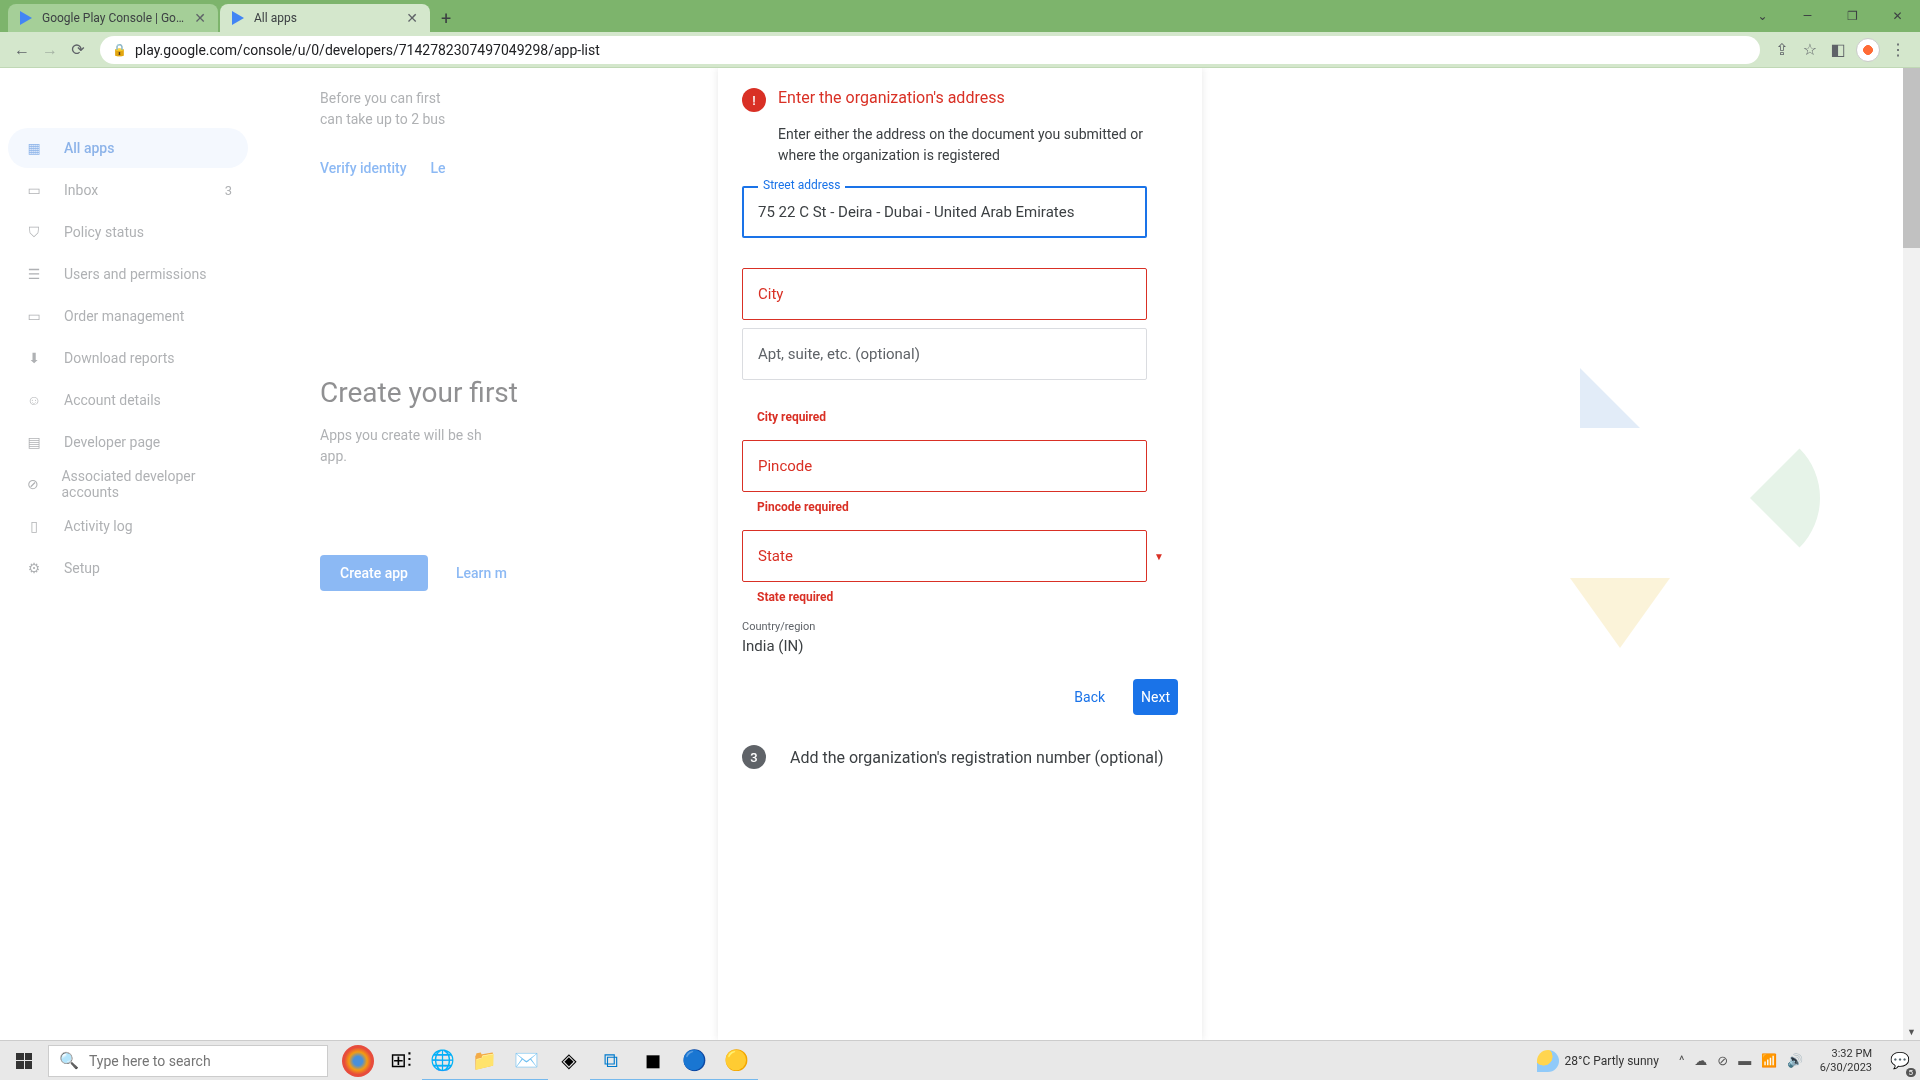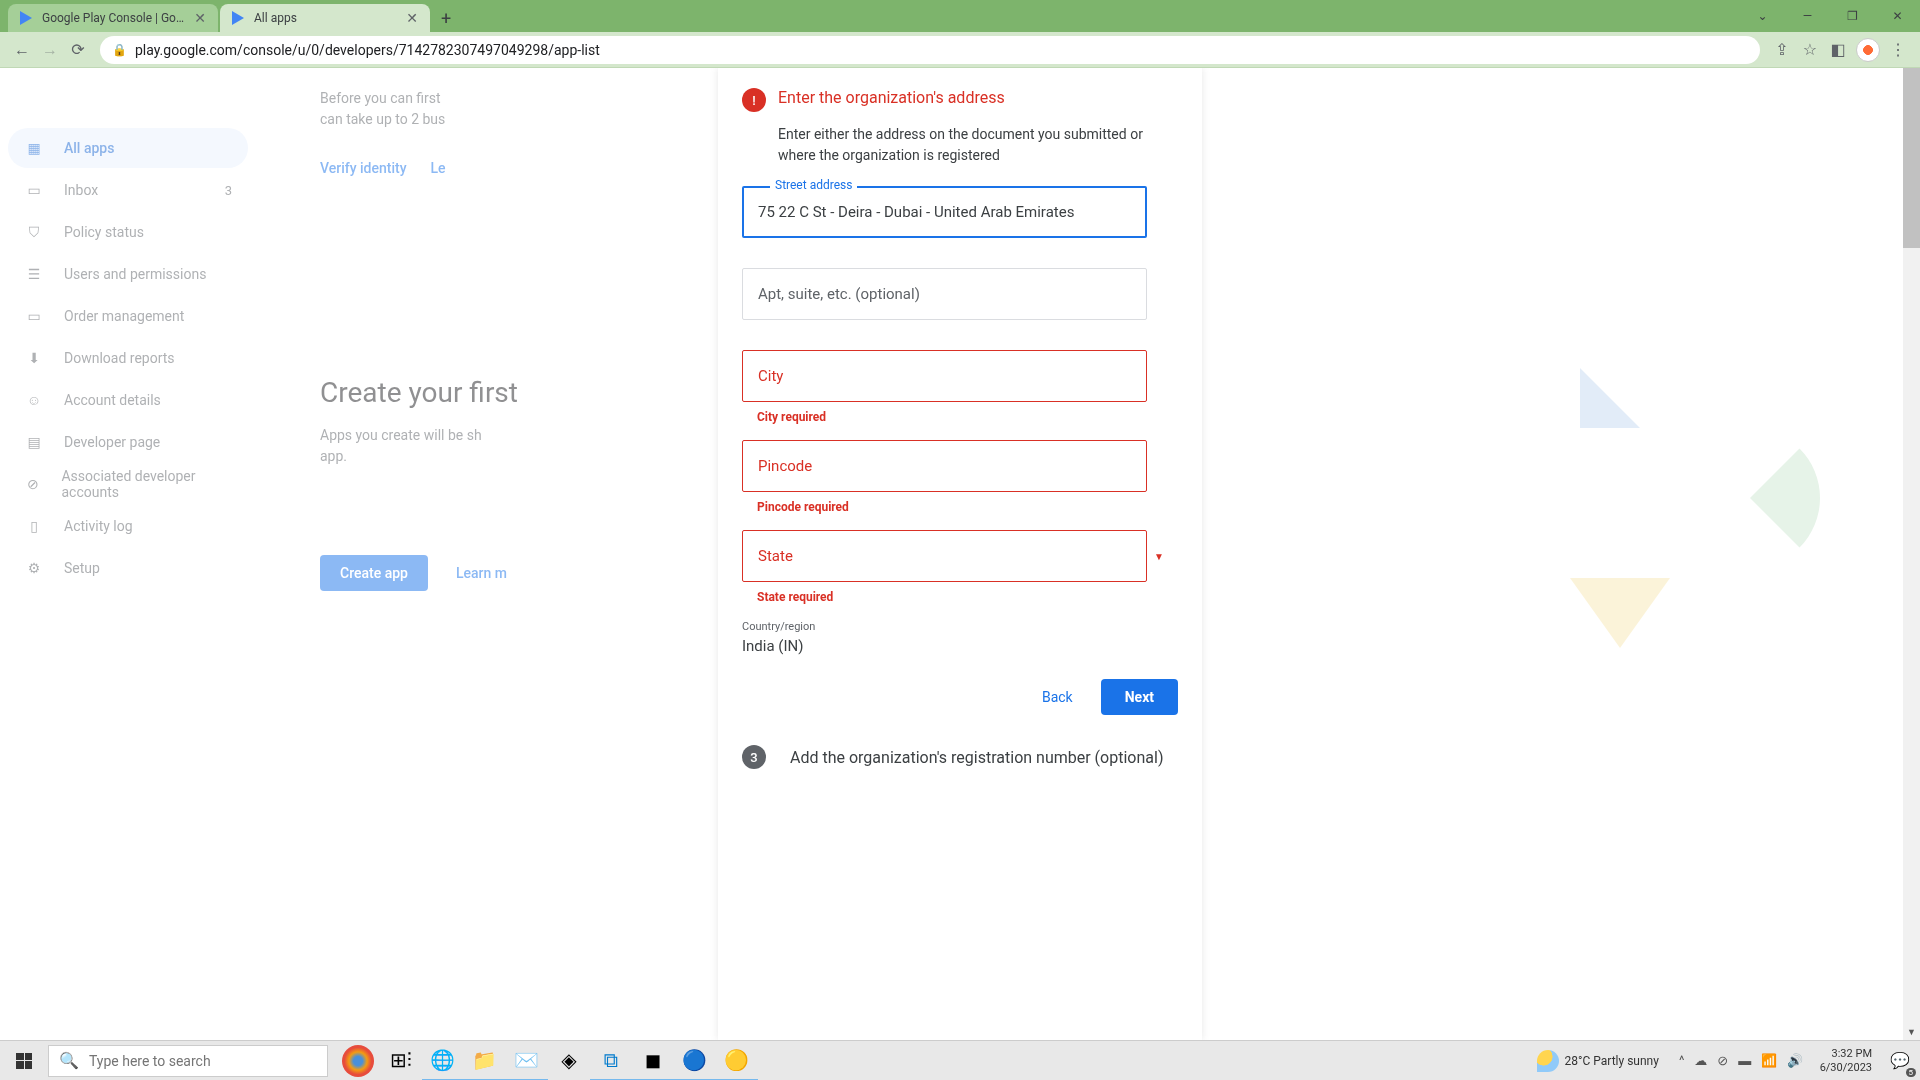--- a/index.html
+++ b/index.html
@@ -58,37 +58,37 @@
 .step-num { width: 24px; height: 24px; border-radius: 50%; background: #d93025; color: #fff; display: flex; align-items: center; justify-content: center; font-size: 13px; font-weight: 500; margin-right: 12px; flex-shrink: 0; }
 .step-num.error { background: #d93025; }
 .step-num.gray { background: #5f6368; }
 .step-num.error::before { content: "!"; }
 .step-title { font-size: 16px; color: #d93025; font-weight: 400; flex: 1; }
 .step-title.gray { color: #3c4043; }
 .step-desc { font-size: 14px; color: #3c4043; line-height: 1.5; margin: 12px 0 20px 36px; }
 
 .field-wrap { position: relative; margin: 0 0 30px 0; }
 .field-wrap.err { margin-bottom: 8px; }
-.fld-label { position: absolute; top: -8px; left: 28px; background: #fff; padding: 0 5px; font-size: 12px; color: #1a73e8; z-index: 1; }
+.fld-label { position: absolute; top: -8px; left: 16px; background: #fff; padding: 0 5px; font-size: 12px; color: #1a73e8; z-index: 1; }
 .fld-input { width: 405px; height: 52px; border: 1px solid #dadce0; border-radius: 2px; padding: 0 15px; font-size: 15px; color: #3c4043; outline: none; font-family: inherit; }
 .fld-input.focused { border: 2px solid #1a73e8; padding: 0 14px; }
 .fld-input.error { border: 1px solid #d93025; }
 .fld-input::placeholder { color: #d93025; }
 .fld-input.plain::placeholder { color: #5f6368; }
 .err-msg { font-size: 12px; color: #d93025; margin: 6px 0 16px 15px; font-weight: bold; }
 
 .select-wrap { position: relative; }
 .select-arrow { position: absolute; right: 14px; top: 50%; transform: translateY(-50%); color: #d93025; font-size: 10px; pointer-events: none; }
 
 .country-label { font-size: 11px; color: #5f6368; margin-left: 0; }
 .country-val { font-size: 15px; color: #3c4043; margin: 4px 0 24px; }
 
 .modal-actions { display: flex; justify-content: flex-end; gap: 8px; margin-top: 20px; }
 .btn-back { background: none; border: none; color: #1a73e8; font-size: 14px; font-weight: 400; padding: 10px 20px; cursor: pointer; }
-.btn-next { background: #1a73e8; color: #fff; border: none; border-radius: 4px; font-size: 14px; font-weight: 700; padding: 10px 24px; cursor: pointer; }
+.btn-next { background: #1a73e8; color: #fff; border: none; border-radius: 4px; font-size: 14px; font-weight: 400; padding: 10px 8px; cursor: pointer; }
 
 .step3 { display: flex; align-items: center; margin-top: 30px; }
 
 
 .v-scrollbar { position: absolute; right: 0; top: 68px; bottom: 40px; width: 17px; background: #f1f1f1; }
 .v-thumb { position: absolute; top: 0; width: 100%; height: 180px; background: #c1c1c1; }
 .v-arrow { position: absolute; width: 17px; height: 17px; display: flex; align-items: center; justify-content: center; font-size: 9px; color: #555; }
 .v-arrow.up { top: 0; }
 .v-arrow.down { bottom: 0; }
 
@@ -243,26 +243,26 @@
         <div class="step-num error"></div>
         <div class="step-title">Enter the organization's address</div>
       </div>
       <div class="step-desc">Enter either the address on the document you submitted or where the organization is registered</div>
 
       <div class="field-wrap">
         <span class="fld-label">Street address</span>
         <input class="fld-input focused" value="75 22 C St - Deira - Dubai - United Arab Emirates" style="">
       </div>
 
+      <div class="field-wrap err">
+        <input class="fld-input error" placeholder="City" style="">
+      </div>
+
       <div class="field-wrap">
         <input class="fld-input plain" placeholder="Apt, suite, etc. (optional)" style="">
-      </div>
-
-      <div class="field-wrap err">
-        <input class="fld-input error" placeholder="City" style="">
       </div>
       <div class="err-msg">City required</div>
 
       <div class="field-wrap err">
         <input class="fld-input error" placeholder="Pincode" style="">
       </div>
       <div class="err-msg">Pincode required</div>
 
       <div class="field-wrap err select-wrap">
         <input class="fld-input error" readonly="" placeholder="State" style="">

